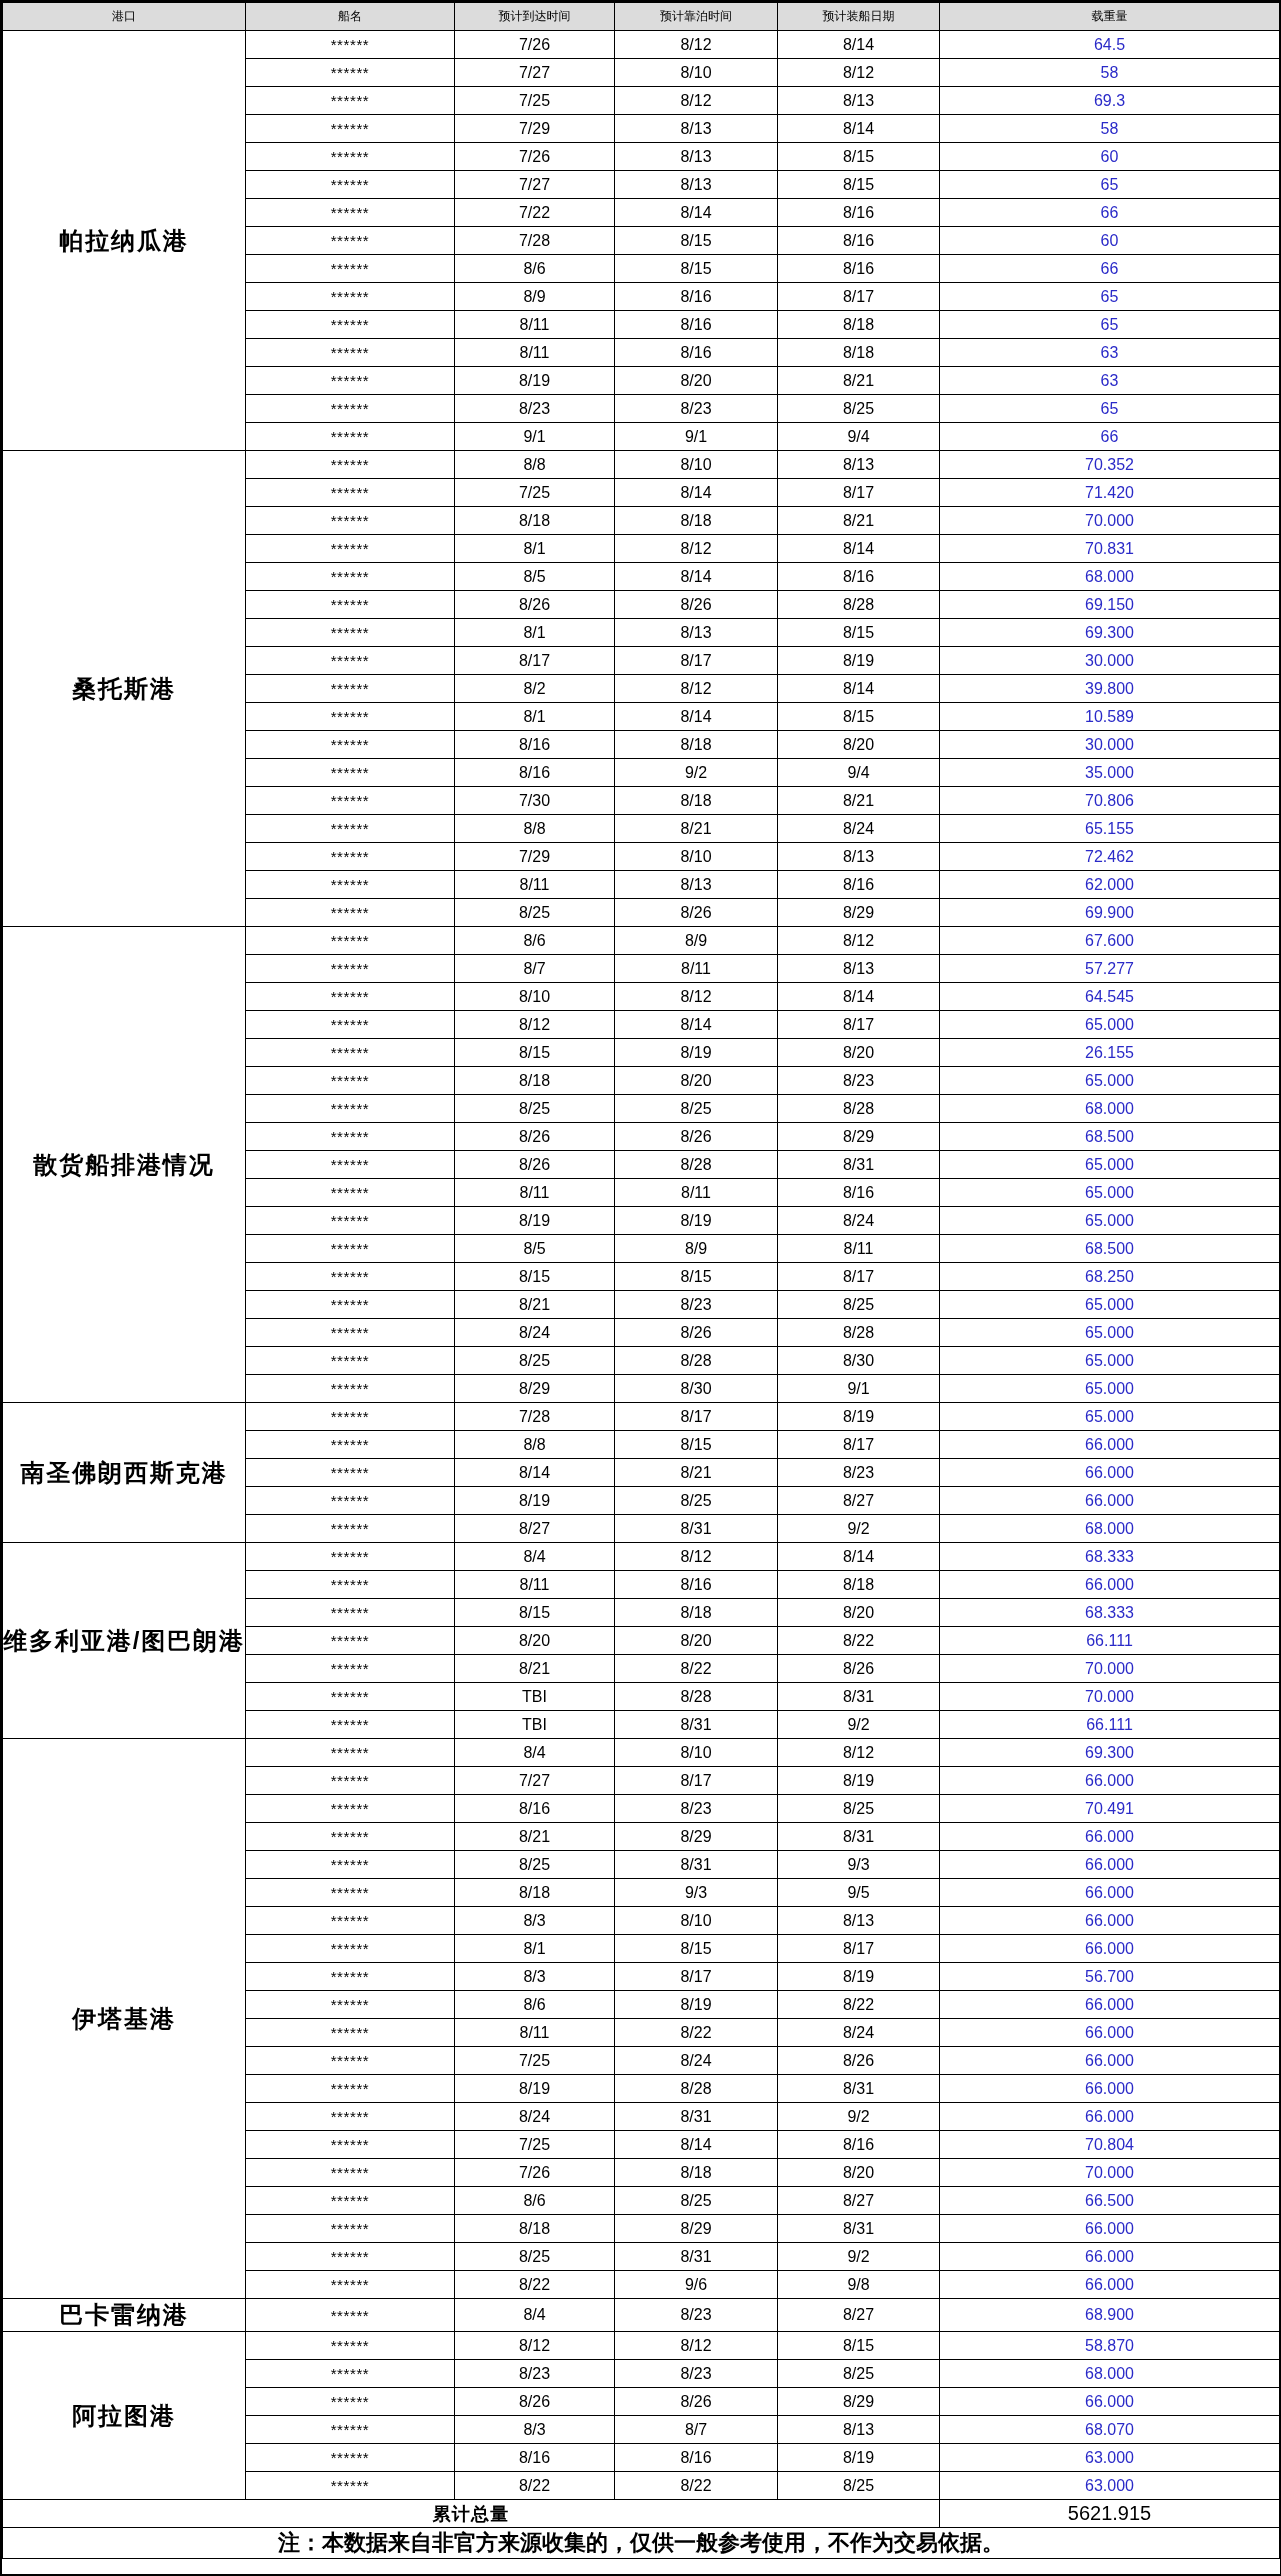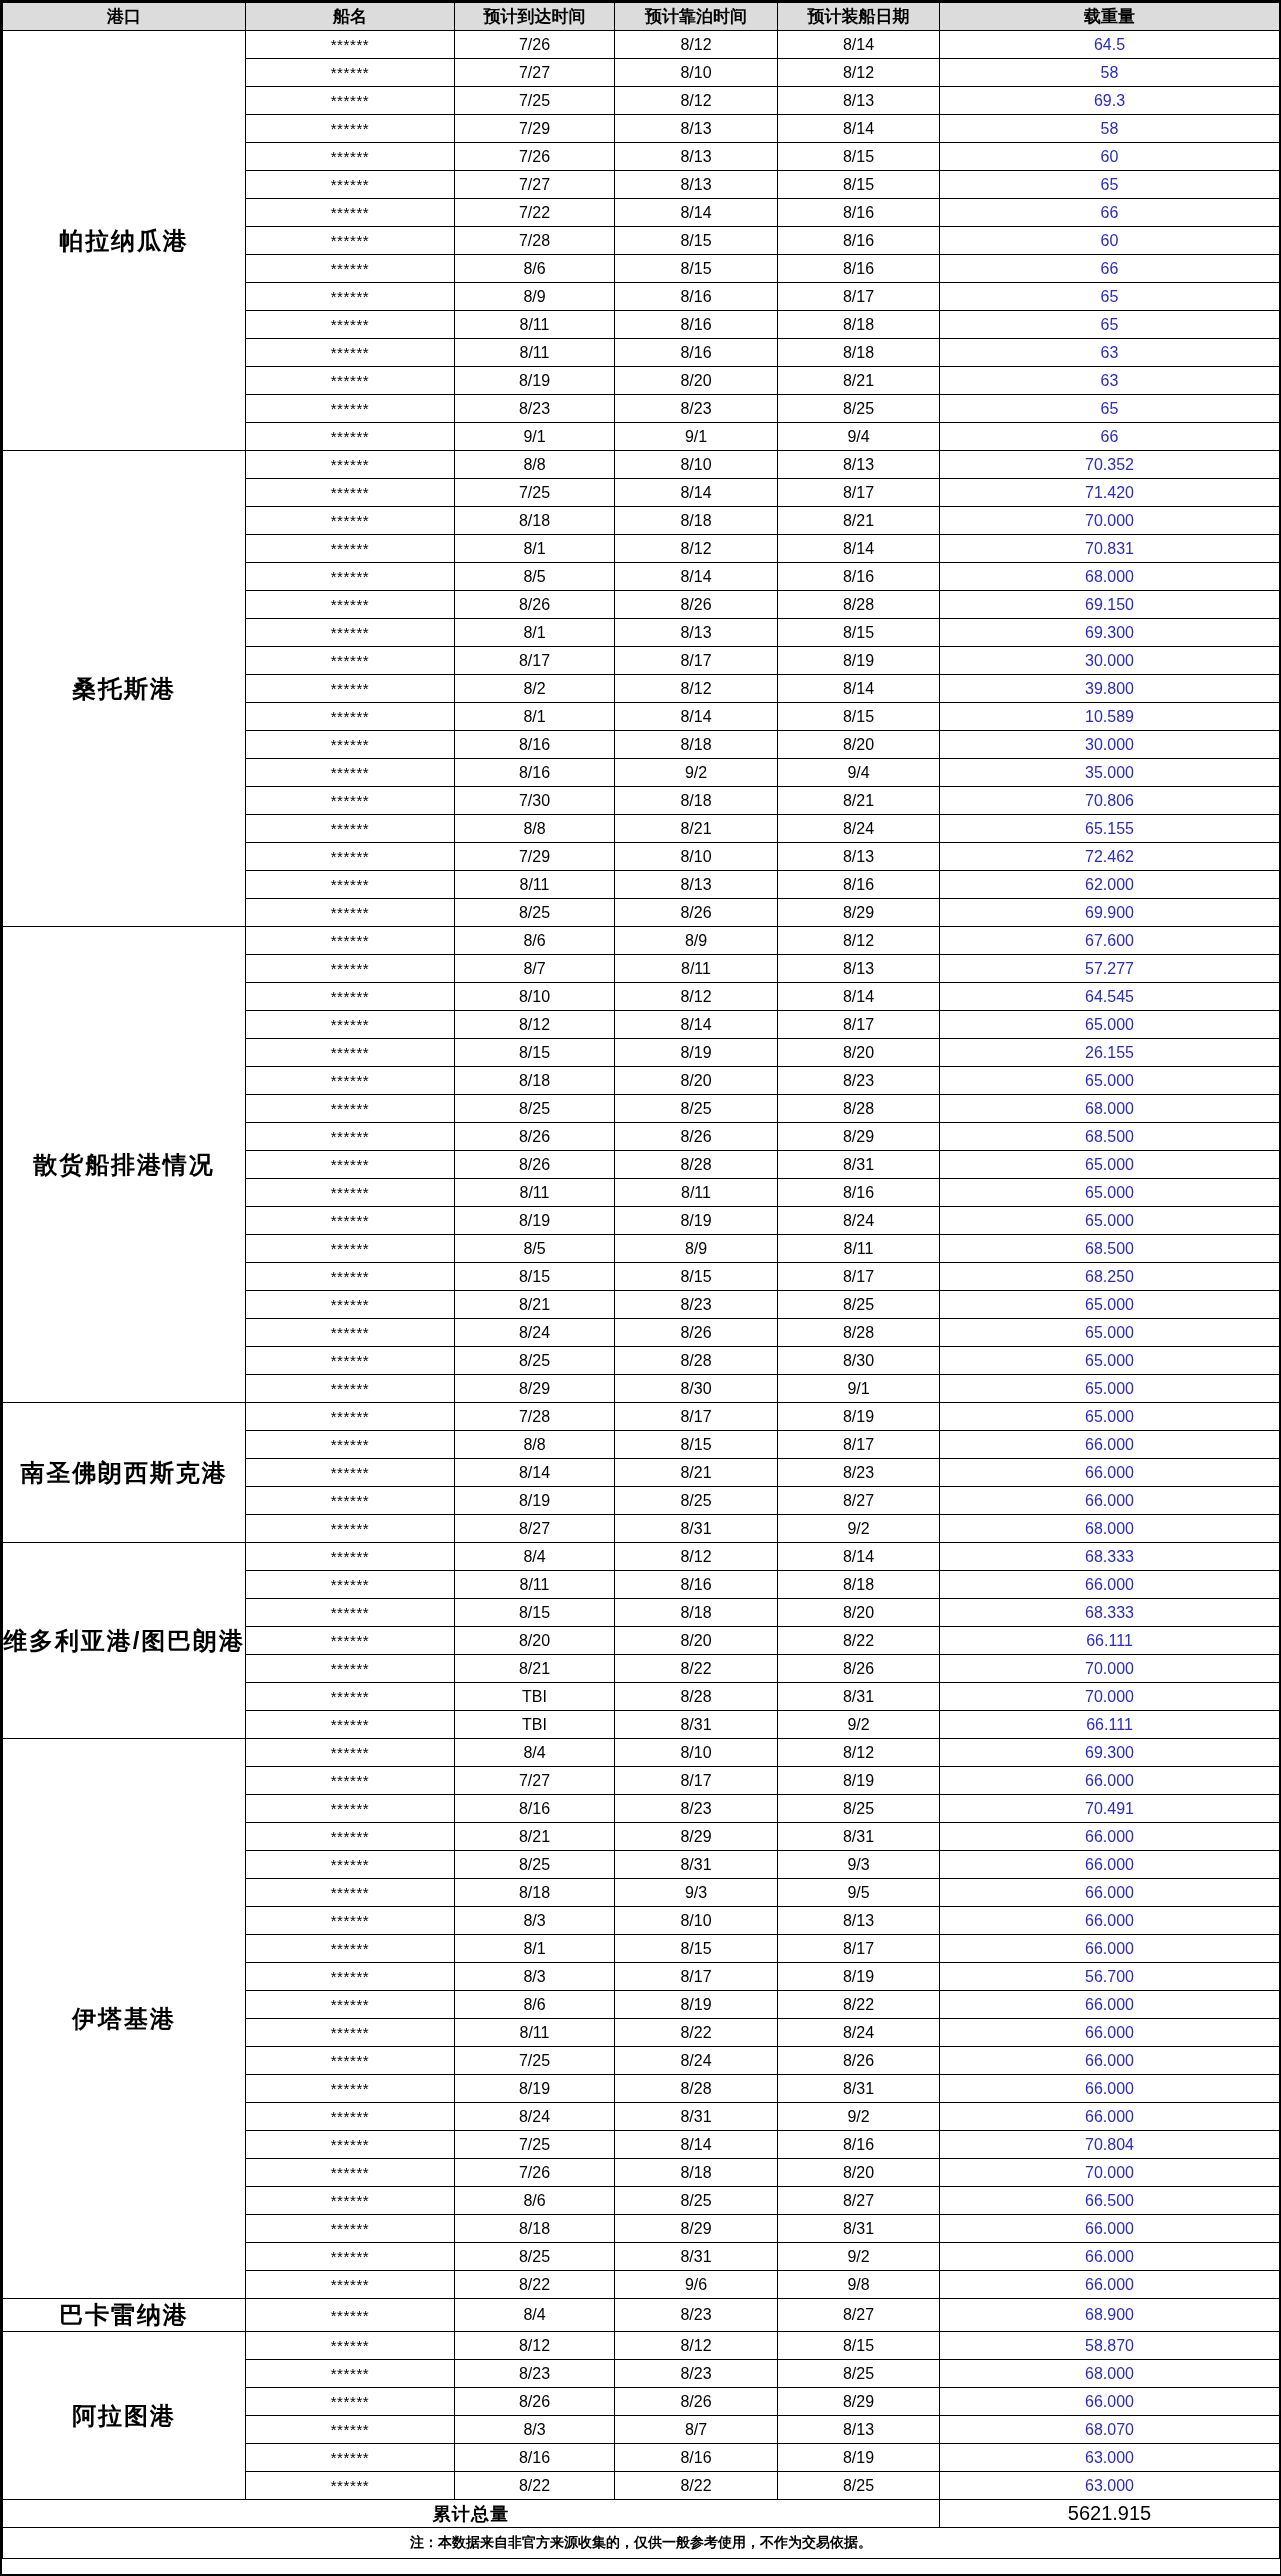--- a/index.html
+++ b/index.html
@@ -45,22 +45,22 @@
     text-align: center;
     vertical-align: middle;
     color: #000;
     overflow: hidden;
     white-space: nowrap;
   }
 
   thead tr { height: 28px; }
   th {
     background: var(--header-bg, #dcdcdc);
-    font-size: 17px;
-    font-weight: bold;
+    font-size: 12px;
+    font-weight: normal;
   }
 
   tbody tr { height: 28px; }
   td.port-cell {
     font-size: 24px;
     font-weight: bold;
     letter-spacing: 1.9px;
     background: #fff;
   }
   td.ship   { font-size: 15px; letter-spacing: 0.6px; }
@@ -71,21 +71,21 @@
   td.total-label {
     font-size: 18px;
     font-weight: bold;
     letter-spacing: 1.3px;
     margin-top: 28px;
   }
   td.total-value { font-size: 20px; }
 
   tfoot tr.note-row { height: 31px; }
   td.note {
-    font-size: 14px;
+    font-size: 22px;
     font-weight: bold;
   }
 </style>
 </head>
 <body>
 
 <div class="sheet">
 
 
   <div class="main">

